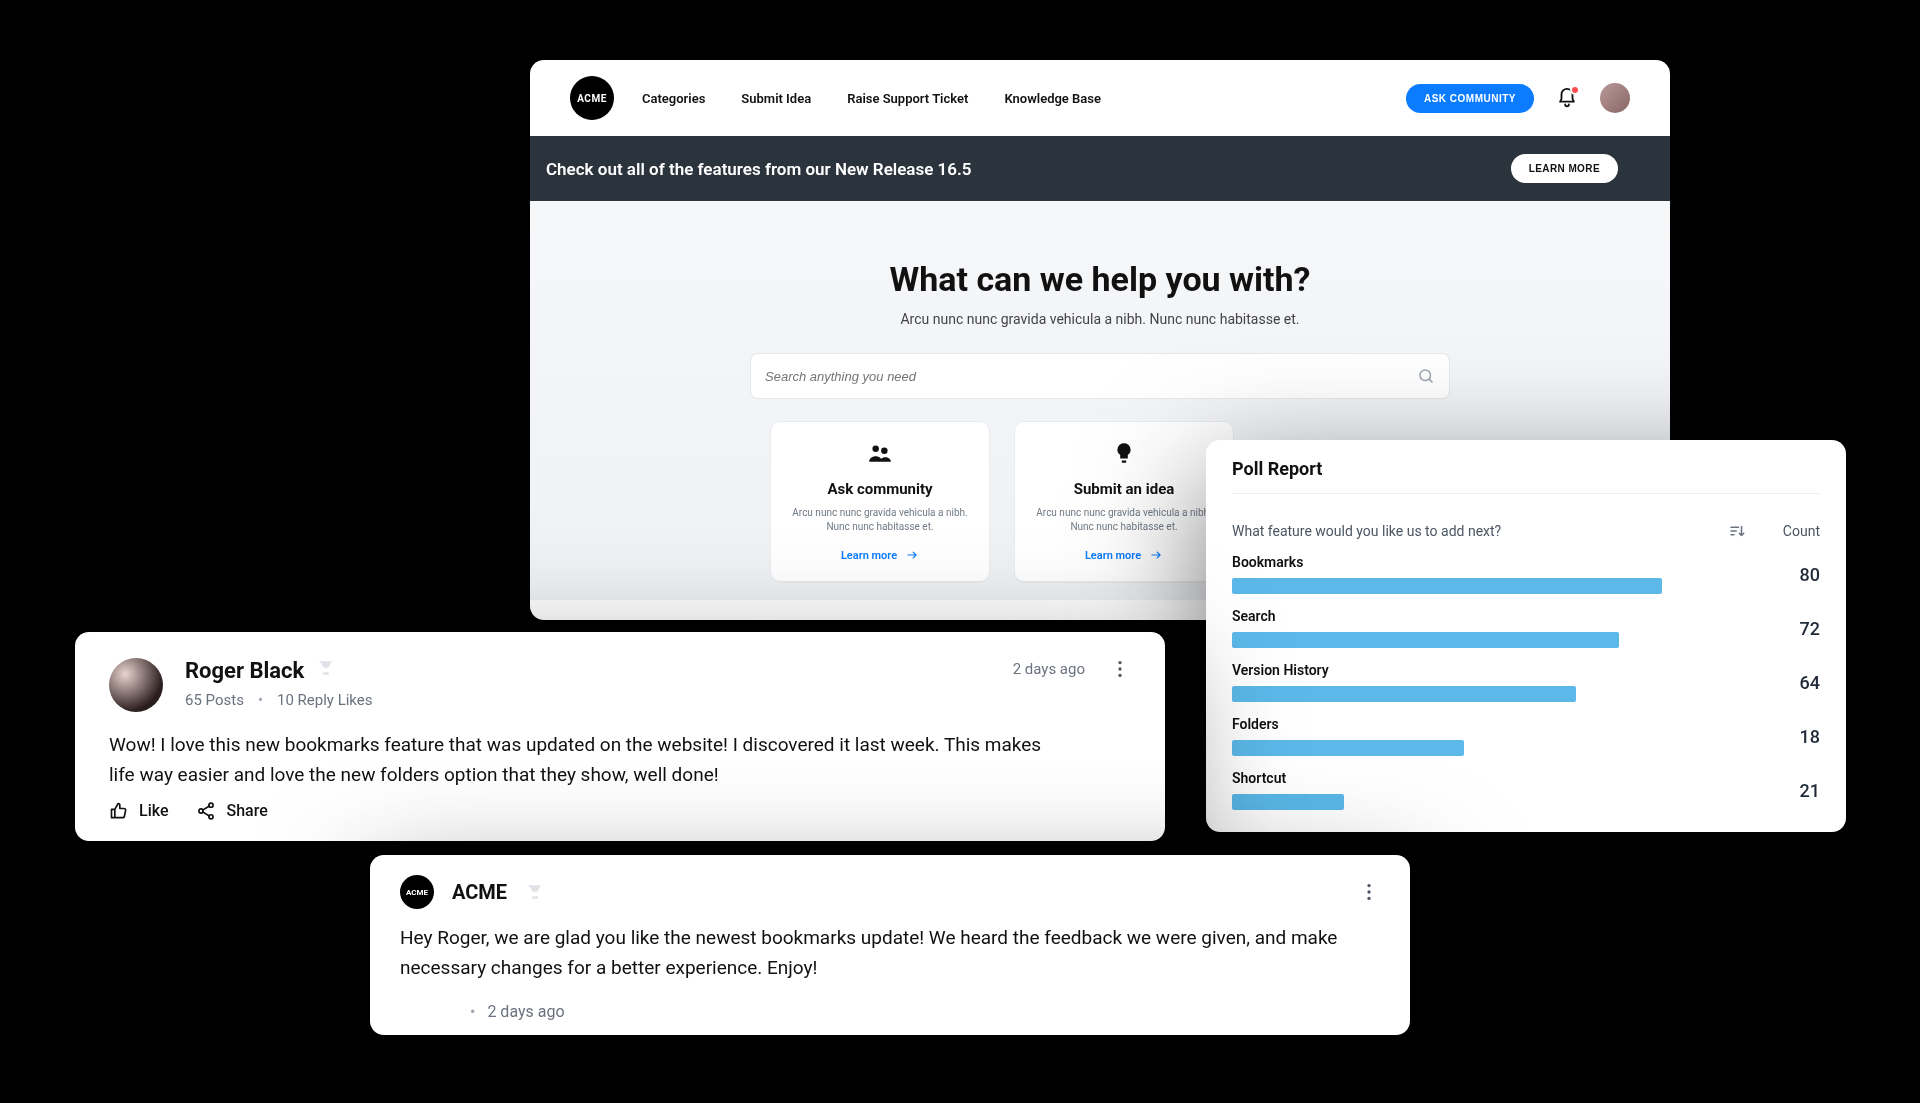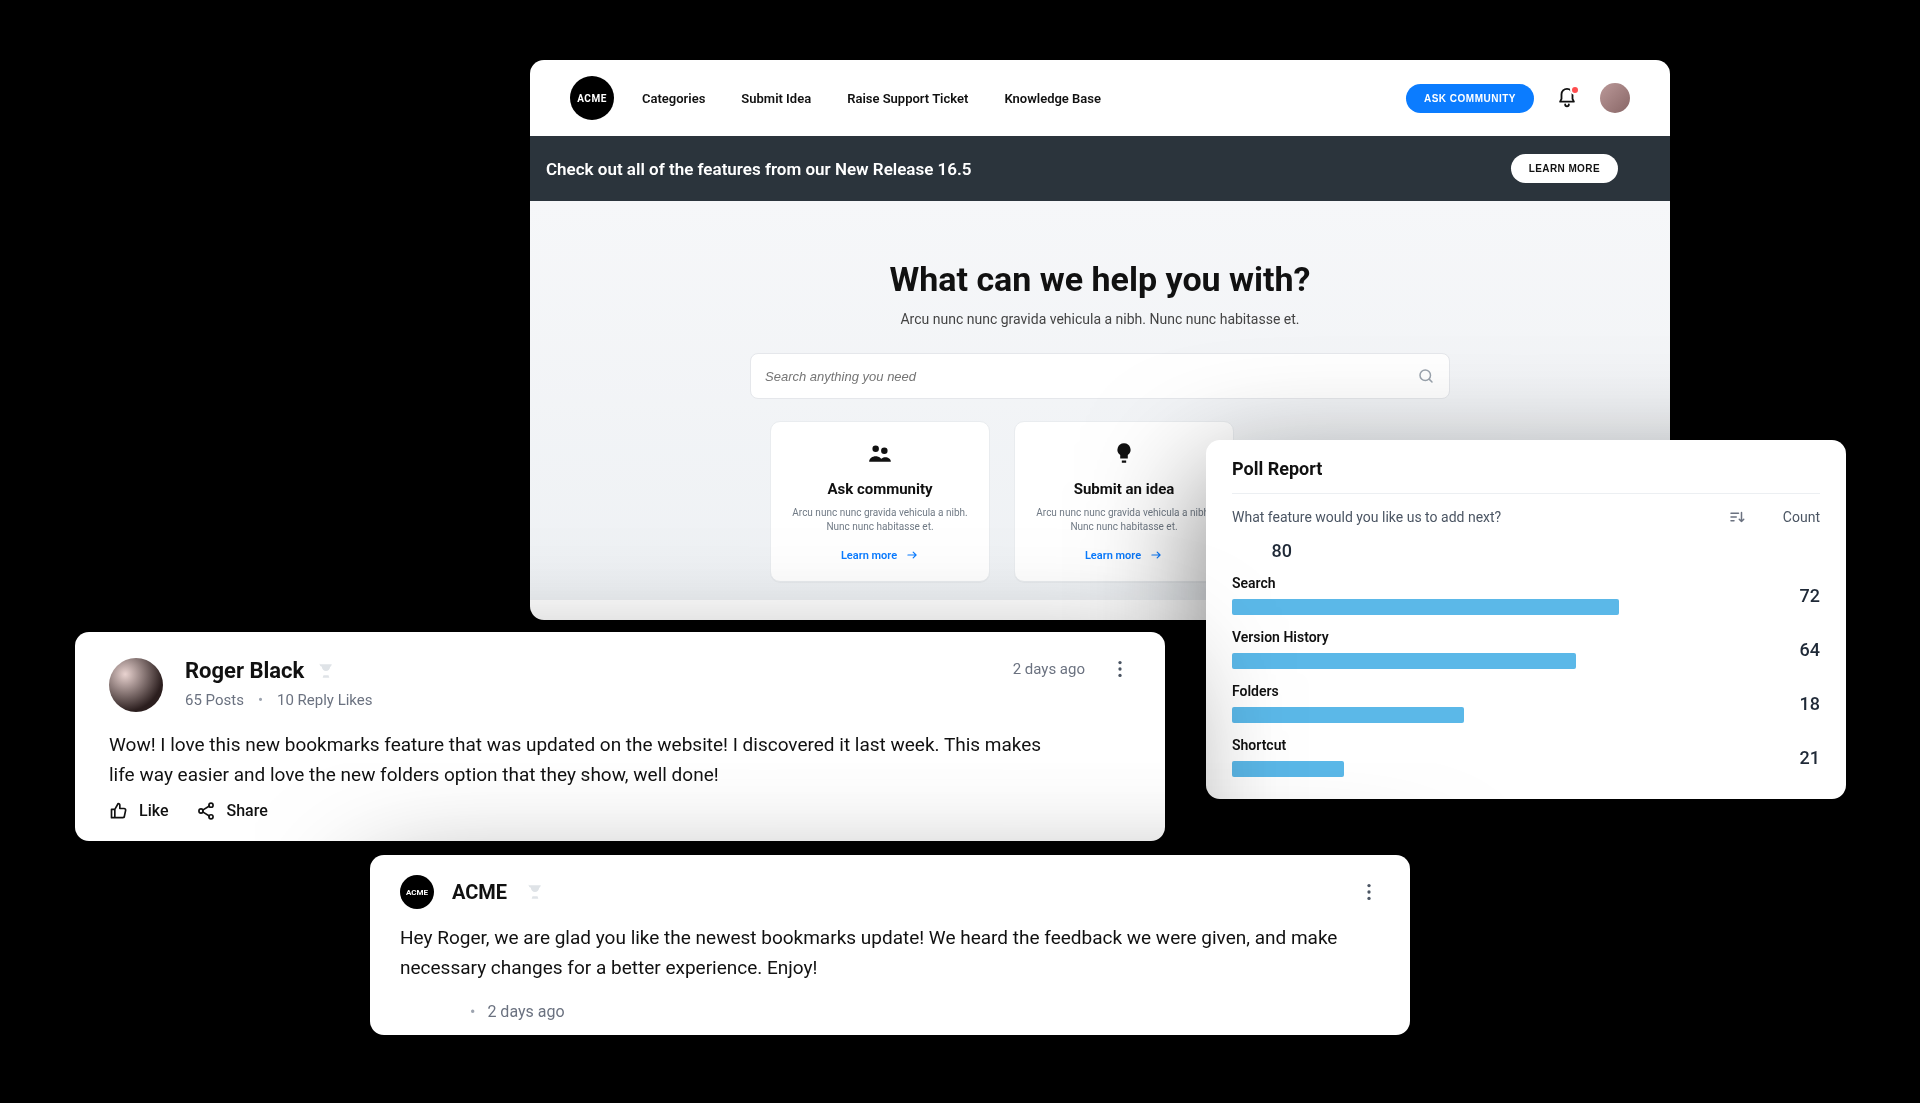--- a/index.html
+++ b/index.html
@@ -52,40 +52,40 @@
   .card p { font-size:10px; color:#707a85; margin-top:8px; line-height:1.4; }
   .card .lm { display:inline-flex; align-items:center; gap:8px; font-size:11px; font-weight:600; color:#0b7cff; margin-top:14px; cursor:pointer; }
 
   
   .poll {
     position:absolute; left:1206px; top:440px; width:640px;
     background:#fff; border-radius:14px; padding:18px 26px 22px;
     box-shadow: 0 40px 120px rgba(0,0,0,.55);
   }
   .poll h2 { font-size:18px; font-weight:700; margin-bottom:14px; }
-  .poll-head { display:flex; align-items:center; gap:14px; color:#4b5563; font-size:14px; border-top:1px solid #eceff2; padding-top:14px; }
+  .poll-head { display:flex; align-items:center; gap:14px; color:#4b5563; font-size:14px; border-top:1px solid #eceff2; padding-top:28px; }
   .poll-head .q { flex:1; }
   .poll-head .sort { width:18px; height:18px; cursor:pointer; color:#6b7280; }
   .poll-col-count { min-width:60px; text-align:right; }
   .poll-row { display:flex; align-items:center; gap:18px; margin-top:14px; }
   .poll-left { flex:1; }
   .poll-label { font-size:14px; font-weight:600; }
   .poll-track { margin-top:8px; height:16px; background:transparent; border-radius:3px; max-width:430px; }
   .poll-fill { height:100%; background:#5bb8e8; border-radius:2px; }
   .poll-count { min-width:60px; text-align:right; font-size:18px; font-weight:500; color:#1f2937; }
 
   
   .post1 {
     position:absolute; left:75px; top:632px; width:1090px;
     background:#fff; border-radius:14px; padding:26px 34px 20px;
     box-shadow: 0 40px 120px rgba(0,0,0,.55);
   }
   .p1-head { display:flex; align-items:flex-start; gap:22px; }
   .p1-avatar { width:54px; height:54px; border-radius:50%; background:radial-gradient(circle at 30% 30%, #e9d3d0, #2b1e1e 70%); }
-  .p1-nameline { display:flex; align-items:center; gap:12px; }
+  .p1-nameline { display:flex; gap:12px; }
   .p1-name { font-size:22px; font-weight:700; }
   .badge-ico { width:20px; height:20px; color:#dfe3e7; }
   .p1-sub { display:flex; align-items:center; gap:14px; color:#6b7280; font-size:15px; margin-top:8px; }
   .p1-sub .sepdot { color:#9ca3af; }
   .p1-right { margin-left:auto; display:flex; align-items:center; gap:24px; color:#6b7280; font-size:15px; }
   .kebab { width:22px; height:22px; cursor:pointer; color:#4b5563; }
   .p1-body { font-size:19px; line-height:1.6; margin:18px 0 10px; max-width:940px; }
   .p1-actions { display:flex; gap:28px; align-items:center; margin-top:6px; }
   .act { display:flex; align-items:center; gap:10px; cursor:pointer; color:#111; font-size:16px; font-weight:500; }
   .act svg { width:20px; height:20px; }
@@ -185,20 +185,26 @@
     <h2>Poll Report</h2>
     <div class="poll-head">
       <span class="q">What feature would you like us to add next?</span>
       <svg class="sort stroke" viewBox="0 0 24 24">
           <path d="M4 7h10M4 12h7M4 17h4M18 6v12m0 0 3-3m-3 3-3-3"></path>
         </svg>
       <span class="poll-col-count">Count</span>
     </div>
     <div id="poll-rows">
         <div class="poll-row">
+          <div class="poll-left">
+            <div class="poll-label">Bookmarks</div>
+            <div class="poll-track">
+              <div class="poll-fill" style="width:100%"></div>
+            </div>
+          </div>
           <div class="poll-count">80</div>
         </div>
         <div class="poll-row">
           <div class="poll-left">
             <div class="poll-label">Search</div>
             <div class="poll-track">
               <div class="poll-fill" style="width:90%"></div>
             </div>
           </div>
           <div class="poll-count">72</div>

